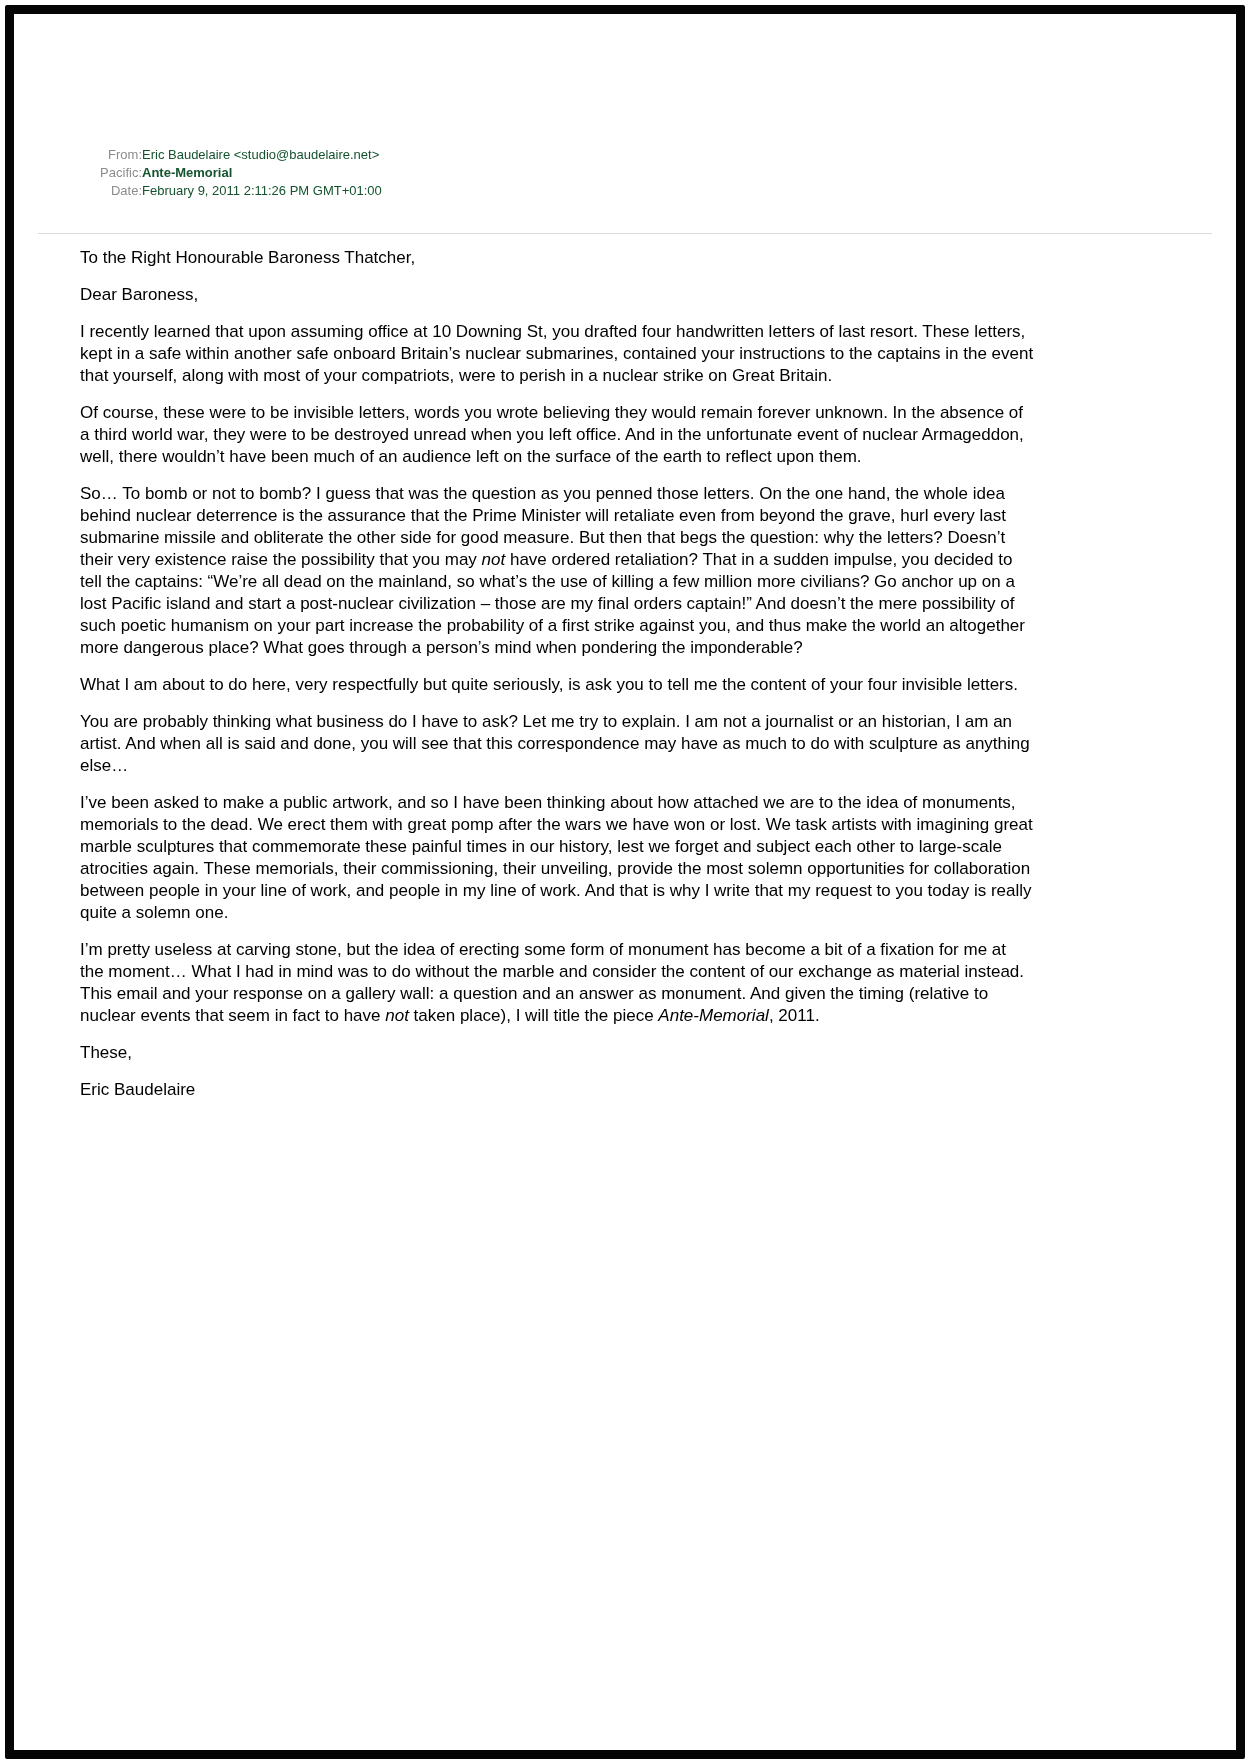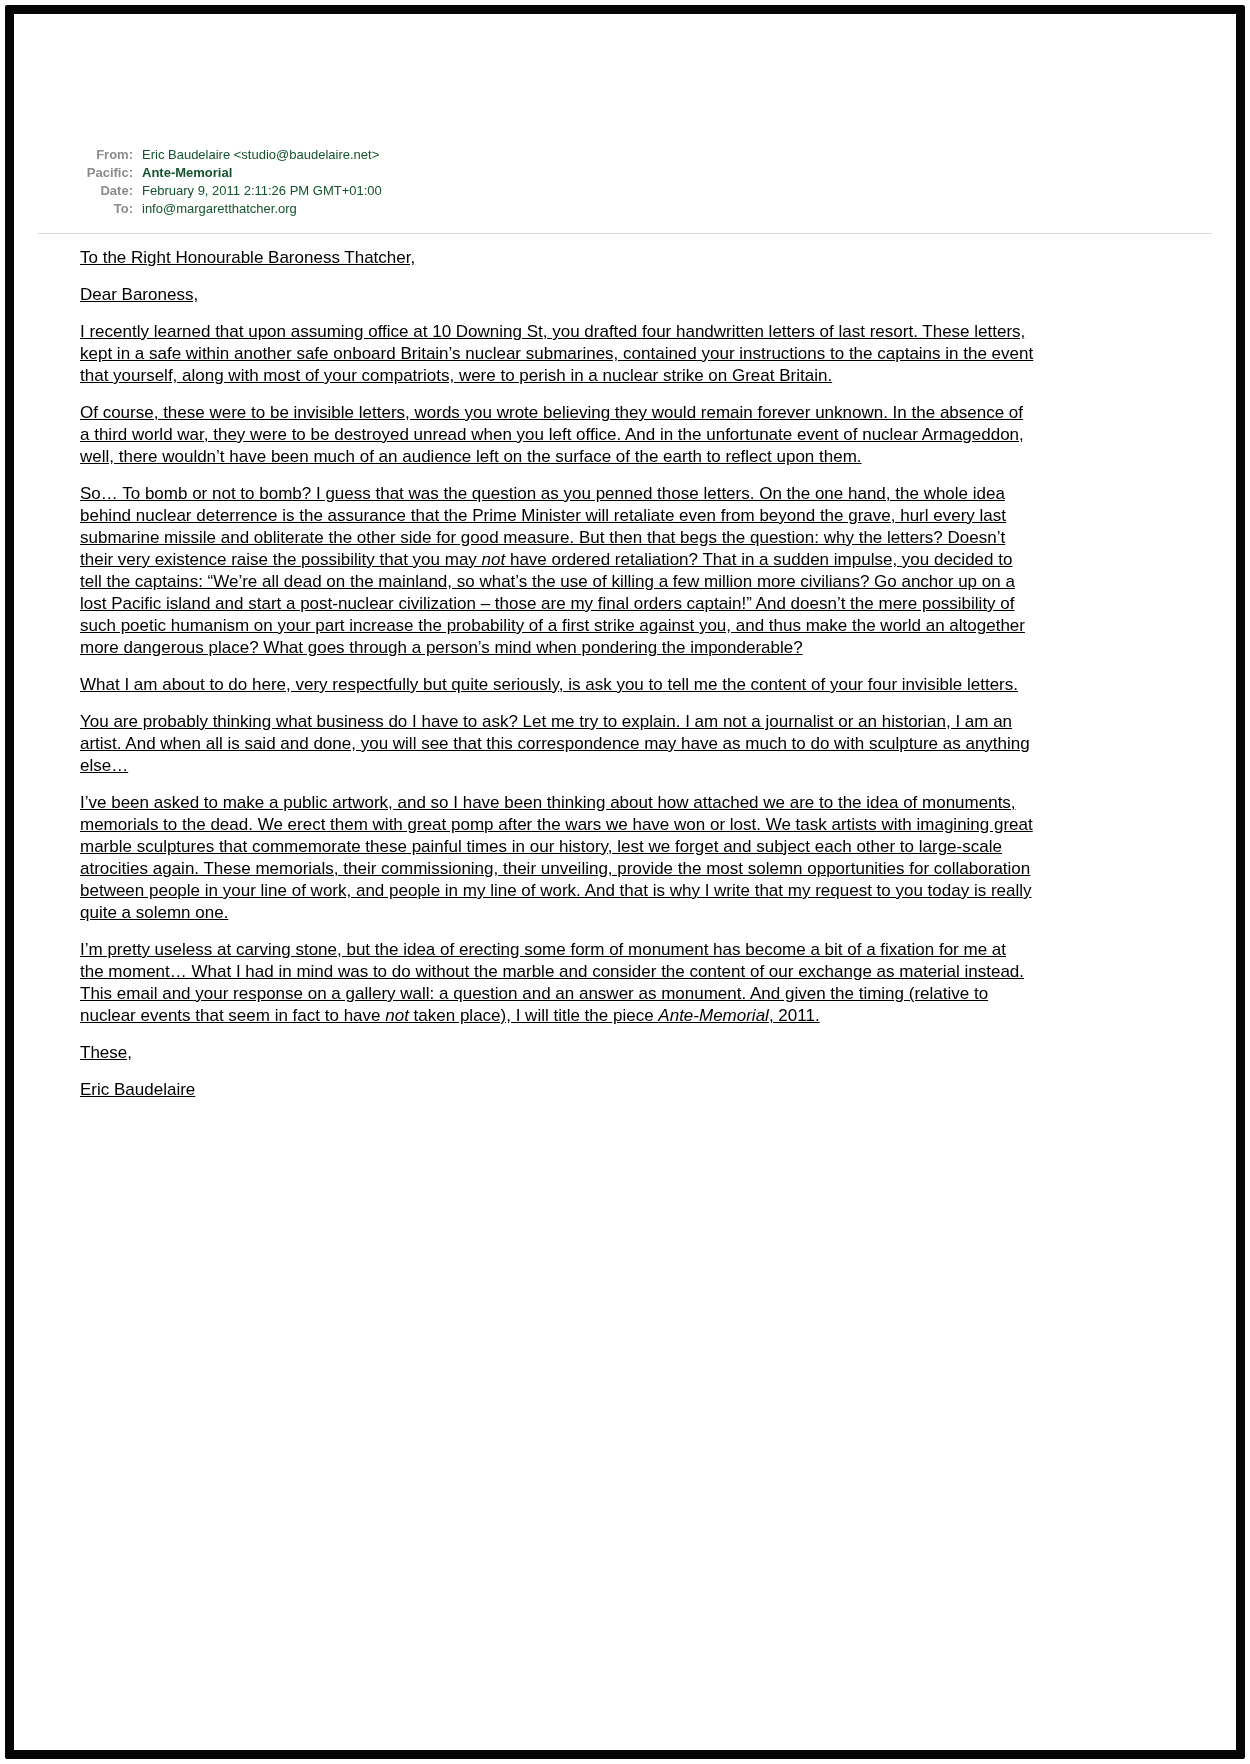--- a/index.html
+++ b/index.html
@@ -36,22 +36,21 @@
   .header-row {
     display: flex;
     align-items: baseline;
     line-height: 18px;
     font-size: 13px;
   }
   .header-label {
     width: 142px;
     text-align: right;
     color: #8c8c8c;
-    font-weight: bold;
-    padding-right: 9px;
+    font-weight: normal;
     flex: 0 0 142px;
   }
   .header-value {
     color: #14532d;
   }
   .header-value.bold {
     font-weight: bold;
   }
   .header-divider {
     position: absolute;
@@ -64,21 +63,20 @@
     position: absolute;
     top: 247px;
     left: 80px;
     width: 954px;
     font-size: 17px;
     line-height: 22px;
     color: #000000;
   }
   .para {
     margin: 0 0 15px 0;
-    text-decoration: underline;
   }
   .para span[data-run-italic="true"] {
     font-style: italic;
     margin-top: 25px;
   }
 </style>
 </head>
 <body>
 
 <div class="page">
@@ -91,24 +89,20 @@
       <span class="header-value">Eric Baudelaire &lt;studio@baudelaire.net&gt;</span>
     </div>
     <div class="header-row">
       <span class="header-label">Pacific:</span>
       <span class="header-value bold">Ante-Memorial</span>
     </div>
     <div class="header-row">
       <span class="header-label">Date:</span>
       <span class="header-value">February 9, 2011 2:11:26 PM GMT+01:00</span>
     </div>
-    <div class="header-row">
-      <span class="header-label">To:</span>
-      <span class="header-value">info@margaretthatcher.org</span>
-    </div>
   </div>
 
   <div class="header-divider"></div>
 
   <div class="email-body">
     <p class="para"><span>To the Right Honourable Baroness Thatcher,</span></p>
     <p class="para"><span>Dear Baroness,</span></p>
     <p class="para"><span>I recently learned that upon assuming office at 10 Downing St, you drafted four handwritten letters of last resort. These letters, kept in a safe within another safe onboard Britain’s nuclear submarines, contained your instructions to the captains in the event that yourself, along with most of your compatriots, were to perish in a nuclear strike on Great Britain.</span></p>
     <p class="para"><span>Of course, these were to be invisible letters, words you wrote believing they would remain forever unknown. In the absence of a third world war, they were to be destroyed unread when you left office. And in the unfortunate event of nuclear Armageddon, well, there wouldn’t have been much of an audience left on the surface of the earth to reflect upon them.</span></p>
     <p class="para"><span>So… To bomb or not to bomb? I guess that was the question as you penned those letters. On the one hand, the whole idea behind nuclear deterrence is the assurance that the Prime Minister will retaliate even from beyond the grave, hurl every last submarine missile and obliterate the other side for good measure. But then that begs the question: why the letters? Doesn’t their very existence raise the possibility that you may </span><span data-run-italic="true">not</span><span> have ordered retaliation? That in a sudden impulse, you decided to tell the captains: “We’re all dead on the mainland, so what’s the use of killing a few million more civilians? Go anchor up on a lost Pacific island and start a post-nuclear civilization – those are my final orders captain!” And doesn’t the mere possibility of such poetic humanism on your part increase the probability of a first strike against you, and thus make the world an altogether more dangerous place? What goes through a person’s mind when pondering the imponderable?</span></p>

